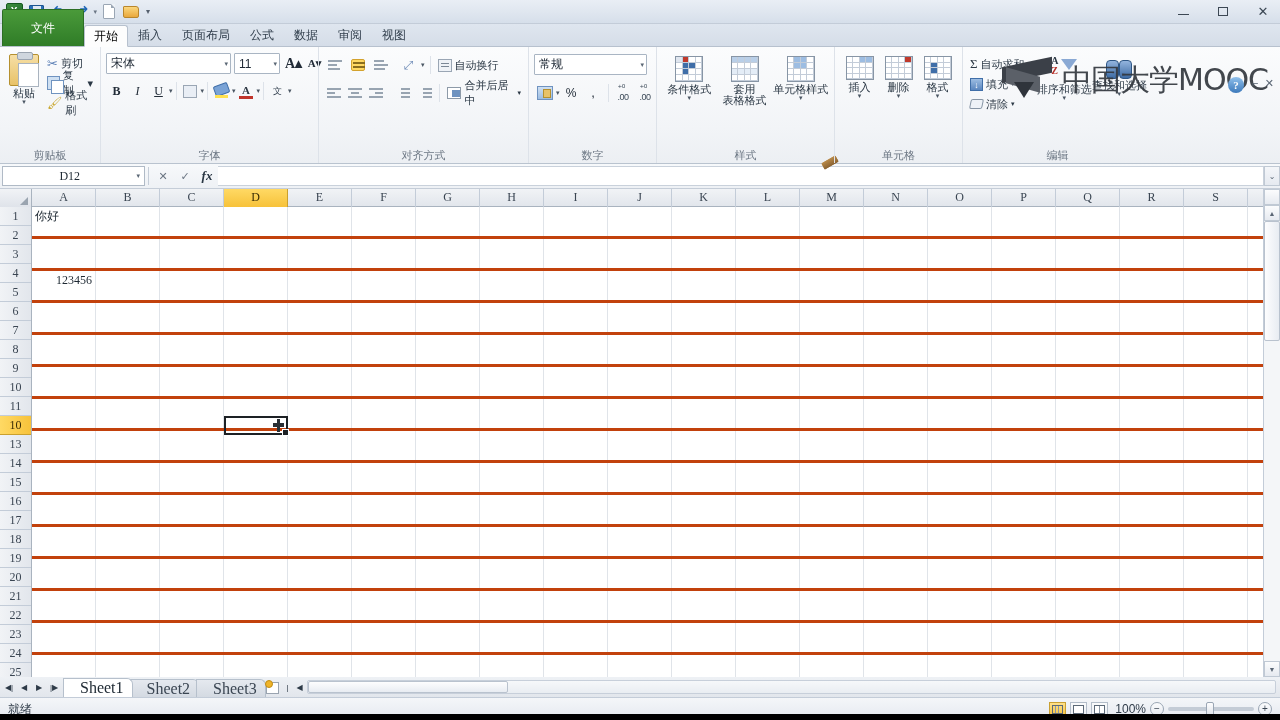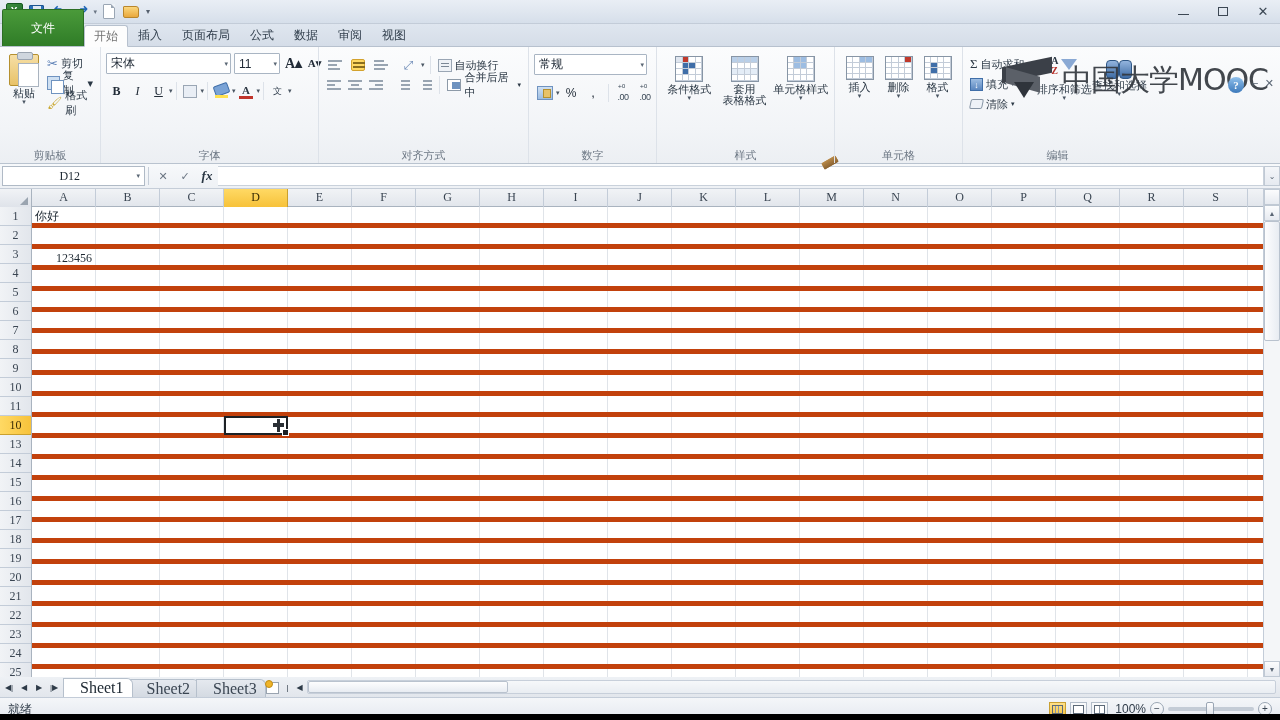--- a/index.html
+++ b/index.html
@@ -75,21 +75,21 @@
     height: 22px; padding: 0 9px; display: flex; align-items: center;
     font-size: 12px; color: #33404e; border: 1px solid transparent;
     border-bottom: none; border-radius: 3px 3px 0 0;
   }
   .tab.file {
     background: linear-gradient(#4a9a3a,#2f7c27); color: #fff; font-weight: normal;
     border-color: #2c6e24; padding: 0 28px; height: 37px; border-radius: 2px 2px 0 0;
   }
   .tab.active {
     background: #fdfdfd; border-color: #b7c1ce; border-bottom: 1px solid #fdfdfd;
-    margin-bottom: -1px; color: #737373;
+    margin-bottom: -1px; color: #000000;
   }
 
   
   .ribbon {
     height: 117px; flex: none; position: relative;
     background: linear-gradient(#fbfcfd,#f2f4f7 70%,#eceff3);
     border-bottom: 1px solid #b9c3cf;
     display: flex; align-items: stretch;
   }
   .group { position: relative; padding: 3px 5px 0 5px; display:flex; flex-direction:column; }
@@ -241,21 +241,21 @@
   .ch.sel { background: linear-gradient(#ffd964,#f7c23a); color:#3a2d05; border-right-color:#caa02e; }
   .gridbody { display:flex; flex:1; overflow:hidden; }
   .rowhead { width: 32px; flex:none; background: linear-gradient(to right,#f1f3f6,#e2e6ec); border-right: 1px solid #a9b3bf; }
   .rh {
     height: 19px; text-align: center; font-size: 12px; color:#3a4552;
     line-height: 18px; border-bottom: 1px solid #c3ccd8;
     font-family: "Liberation Serif", serif;
   }
   .rh.sel { background: linear-gradient(to right,#ffd964,#f7c23a); color:#3a2d05; border-bottom-color:#caa02e; }
   .cells { flex: 1; position: relative; background: #fff; overflow:hidden; }
-  .crow { height: 21px; display: flex; border-bottom: 5px solid #c2410c; }
+  .crow { height: 32px; display: flex; border-bottom: 3px solid #c2410c; }
   .cell { width: 64px; flex:none; border-right: 1px solid #e0e4e9; font-size:12px;
           line-height:18px; padding: 0 3px; color:#1d2832; overflow:hidden; white-space:nowrap;
           font-family:"Liberation Serif", "DejaVu Sans", serif; }
   .cell.num { text-align: right; }
   .selbox {
     position: absolute; border: 2px solid #1d2125; pointer-events: none;
     box-sizing: border-box;
   }
   .selbox::after {
     content:""; position:absolute; right:-3px; bottom:-3px; width:5px;height:5px;
@@ -468,21 +468,21 @@
           <div class="mini-btn" style="margin-left:5px">
             <span class="ico-orient">⤢</span>
           </div>
           <span class="caret" style="font-size:7px;color:#4a5663">▾</span>
           <span class="sep-v"></span>
           <div class="btn-small">
             <span class="ico-wrap"></span>
             <span>自动换行</span>
           </div>
         </div>
-        <div style="display:flex;align-items:center;gap:2px;">
+        <div style="display:flex;align-items:center;gap:2px;margin-top:8px">
           <div class="mini-btn">
             <span class="ico-align">
                 <i style="width:14px"></i>
                 <i style="width:8px"></i>
                 <i style="width:14px"></i>
               </span>
           </div>
           <div class="mini-btn">
             <span class="ico-align">
                 <i style="width:14px"></i>

